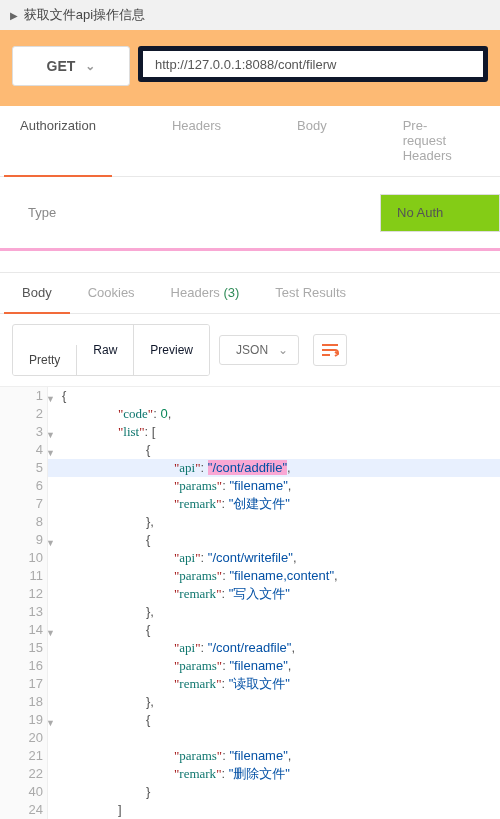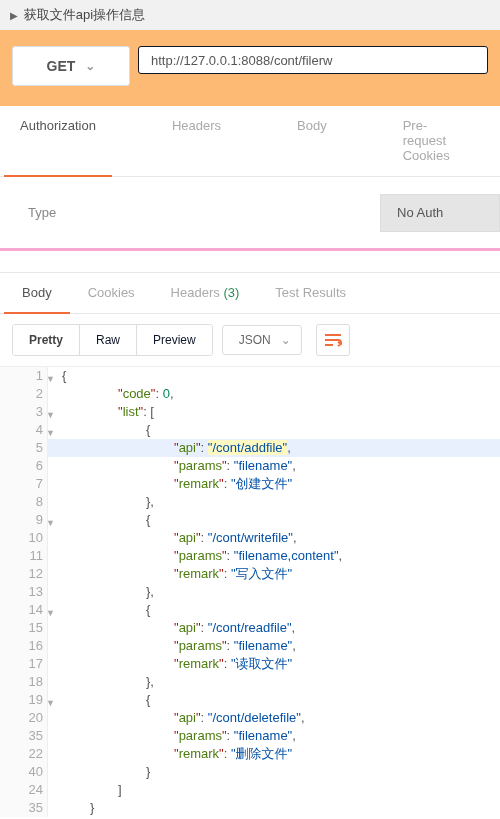--- a/index.html
+++ b/index.html
@@ -2,54 +2,54 @@
 <html><head>
 <meta charset="utf-8">
 <style>
   * { box-sizing: border-box; margin: 0; padding: 0; font-family: "Segoe UI", "Microsoft YaHei", sans-serif; }
   body { width: 500px; height: 819px; background: #fff; color: #333; font-size: 13px; overflow: hidden; }
   .title-bar { background: #f1f1f1; padding: 6px 10px; font-size: 13px; color: #444; display: flex; align-items: center; gap: 6px; }
   .tri { color: #666; font-size: 10px; }
   .req-row { background: #fdba74; padding: 16px 12px 20px; display: flex; gap: 8px; }
   .method-btn { background: #fff; border: 1px solid #ddd; border-radius: 3px; height: 40px; min-width: 118px; display: flex; align-items: center; justify-content: center; gap: 10px; font-weight: 700; font-size: 14px; color: #555; cursor: pointer; }
   .chev { color: #999; font-size: 12px; }
-  .url-input { flex: 1; height: 28px; border: 1px solid #0f172a; border-radius: 3px; background: #fff; padding: 0 12px; font-size: 13px; color: #555; outline: none; }
+  .url-input { flex: 1; height: 36px; border: 5px solid #0f172a; border-radius: 3px; background: #fff; padding: 0 12px; font-size: 13px; color: #555; outline: none; }
   .tabs1 { display: flex; border-bottom: 1px solid #e8e8e8; padding: 0 4px; gap: 44px; }
   .tab1 { padding: 12px 16px; font-size: 13px; color: #aaa; cursor: pointer; border-bottom: 2px solid transparent; margin-bottom: -1px; }
   .tab1.active { color: #555; border-bottom-color: #f26b3a; }
   .type-row { display: flex; align-items: center; height: 74px; border-bottom: 3px solid #f9a8d4; }
   .type-label { width: 380px; padding-left: 28px; color: #888; font-size: 13px; }
-  .type-select { flex: 1; height: 38px; border: 1px solid #ddd; background: #e5e5e5; padding: 0 16px; display: flex; align-items: center; justify-content: space-between; color: #555; cursor: pointer; font-size: 13px; }
+  .type-select { flex: 1; height: 38px; border: 1px solid #ddd; background: #84cc16; padding: 0 16px; display: flex; align-items: center; justify-content: space-between; color: #555; cursor: pointer; font-size: 13px; }
   .gap { height: 22px; border-bottom: 1px solid #e8e8e8; }
   .tabs2 { display: flex; border-bottom: 1px solid #e8e8e8; padding: 0 4px; }
   .tab2 { padding: 12px 18px; font-size: 13px; color: #aaa; cursor: pointer; border-bottom: 2px solid transparent; margin-bottom: -1px; }
   .tab2.active { color: #555; border-bottom-color: #f26b3a; }
   .hcount { color: #2e8b57; }
   .toolbar { display: flex; align-items: center; gap: 0; padding: 10px 12px; }
   .tb-group { display: flex; border: 1px solid #ddd; border-radius: 3px; overflow: hidden; }
   .tb-btn { padding: 8px 16px; font-size: 12px; color: #0f172a; background: #fff; border: none; border-right: 1px solid #ddd; cursor: pointer; }
   .tb-btn:last-child { border-right: none; }
-  .tb-btn.active { color: #444; font-weight: 700; }
+  .tb-btn.active { color: #444; font-weight: 400; margin-top: 20px; }
   .json-btn { margin-left: 9px; border: 1px solid #ddd; border-radius: 3px; padding: 7px 10px 7px 16px; display: flex; align-items: center; gap: 10px; color: #666; font-size: 12px; cursor: pointer; }
   .wrap-btn { margin-left: 14px; width: 34px; height: 32px; border: 1px solid #ddd; border-radius: 3px; display: flex; align-items: center; justify-content: center; cursor: pointer; }
   .wrap-icon { width: 18px; height: 14px; position: relative; }
   .wrap-icon svg { stroke: #f26b3a; stroke-width: 2; fill: none; }
   .editor { border-top: 1px solid #eee; font-family: "Consolas","Menlo",monospace; font-size: 13px; }
   .line { display: flex; height: 18px; line-height: 18px; }
   .line.hl { background: #e8f0fe; }
   .gutter { width: 48px; text-align: right; padding-right: 4px; color: #aaa; background: #fafafa; border-right: 1px solid #eee; position: relative; user-select: none; }
   .fold { position: absolute; right: -8px; top: 3px; color: #aaa; font-size: 9px; }
   .code { padding-left: 14px; white-space: pre; }
-  .k  { color: #4d7c0f; }
+  .k  { color: #0f766e; font-family: Liberation Serif, serif; }
   .k::before, .k::after { content: '"'; color: #a31515; }
   .s  { color: #0451a5; }
   .s::before, .s::after { content: '"'; color: #0451a5; }
   .n  { color: #098658; }
   .p  { color: #555; }
-  .sel { background: #fef9c3; }
+  .sel { background: #f9a8d4; }
   .i1 { padding-left: 14px; }
   .i2 { padding-left: 42px; }
   .i3 { padding-left: 70px; }
   .i4 { padding-left: 98px; }
   .i5 { padding-left: 126px; }
 </style>
 </head>
 <body>
 
 <div class="title-bar">
@@ -62,21 +62,21 @@
     <span>GET</span>
     <span class="chev">⌄</span>
   </div>
   <input class="url-input" value="http://127.0.0.1:8088/cont/filerw" style="">
 </div>
 
 <div class="tabs1">
   <div class="tab1 active">Authorization</div>
   <div class="tab1">Headers</div>
   <div class="tab1">Body</div>
-  <div class="tab1">Pre-request Cookies</div>
+  <div class="tab1">Pre-request Headers</div>
   <div class="tab1">Tes</div>
 </div>
 
 <div class="type-row">
   <div class="type-label">Type</div>
   <div class="type-select">
     <span>No Auth</span>
   </div>
 </div>
 <div class="gap"></div>
@@ -182,24 +182,23 @@
   <div class="line">
       <div class="gutter"><span>18</span></div>
       <div class="code i4"><span class="p">},</span></div>
     </div>
   <div class="line">
       <div class="gutter"><span>19</span><span class="fold">▼</span></div>
       <div class="code i4"><span class="p">{</span></div>
     </div>
   <div class="line">
       <div class="gutter"><span>20</span></div>
-      <div class="code i5"><span class="k">api</span><span class="p">: </span><span class="s">/cont/deletefile</span><span class="p">,</span></div>
-    </div>
-  <div class="line">
-      <div class="gutter"><span>35</span></div>
+    </div>
+  <div class="line">
+      <div class="gutter"><span>21</span></div>
       <div class="code i5"><span class="k">params</span><span class="p">: </span><span class="s">filename</span><span class="p">,</span></div>
     </div>
   <div class="line">
       <div class="gutter"><span>22</span></div>
       <div class="code i5"><span class="k">remark</span><span class="p">: </span><span class="s">删除文件</span></div>
     </div>
   <div class="line">
       <div class="gutter"><span>40</span></div>
       <div class="code i4"><span class="p">}</span></div>
     </div>

